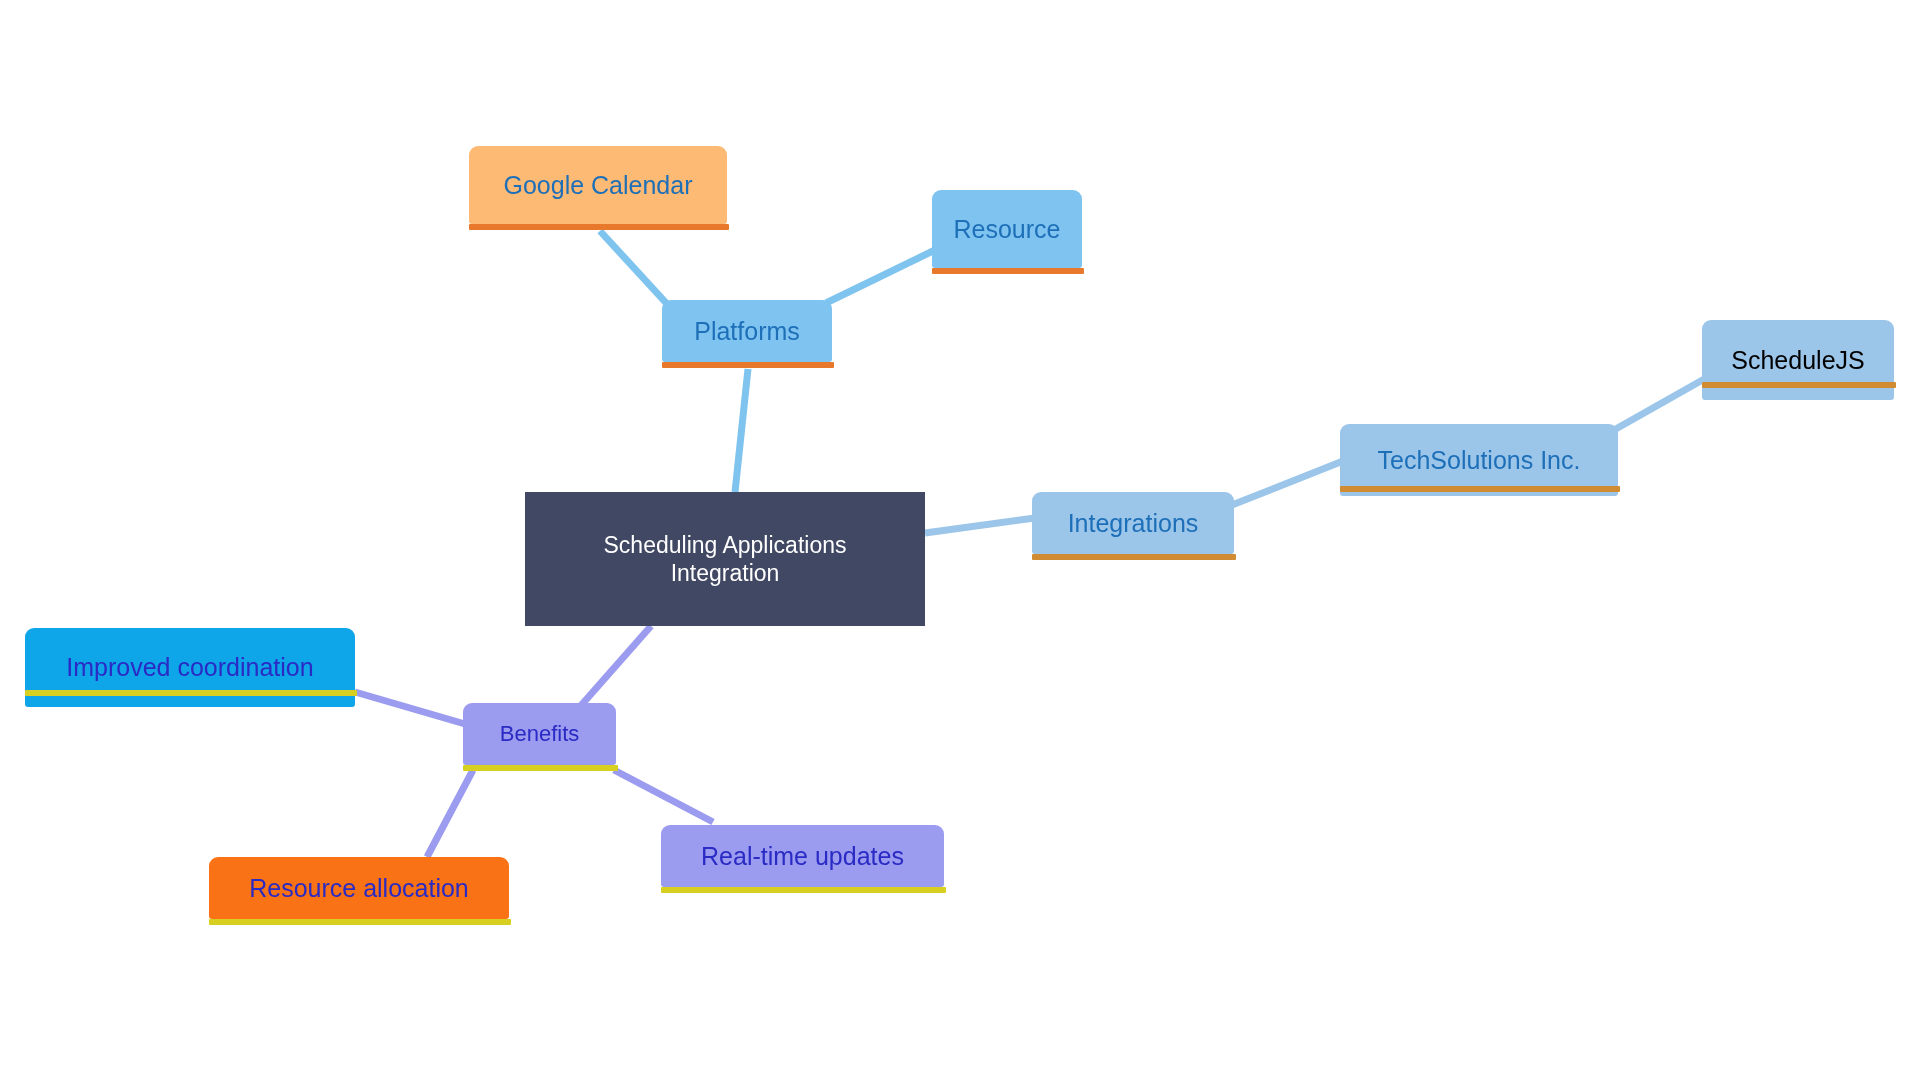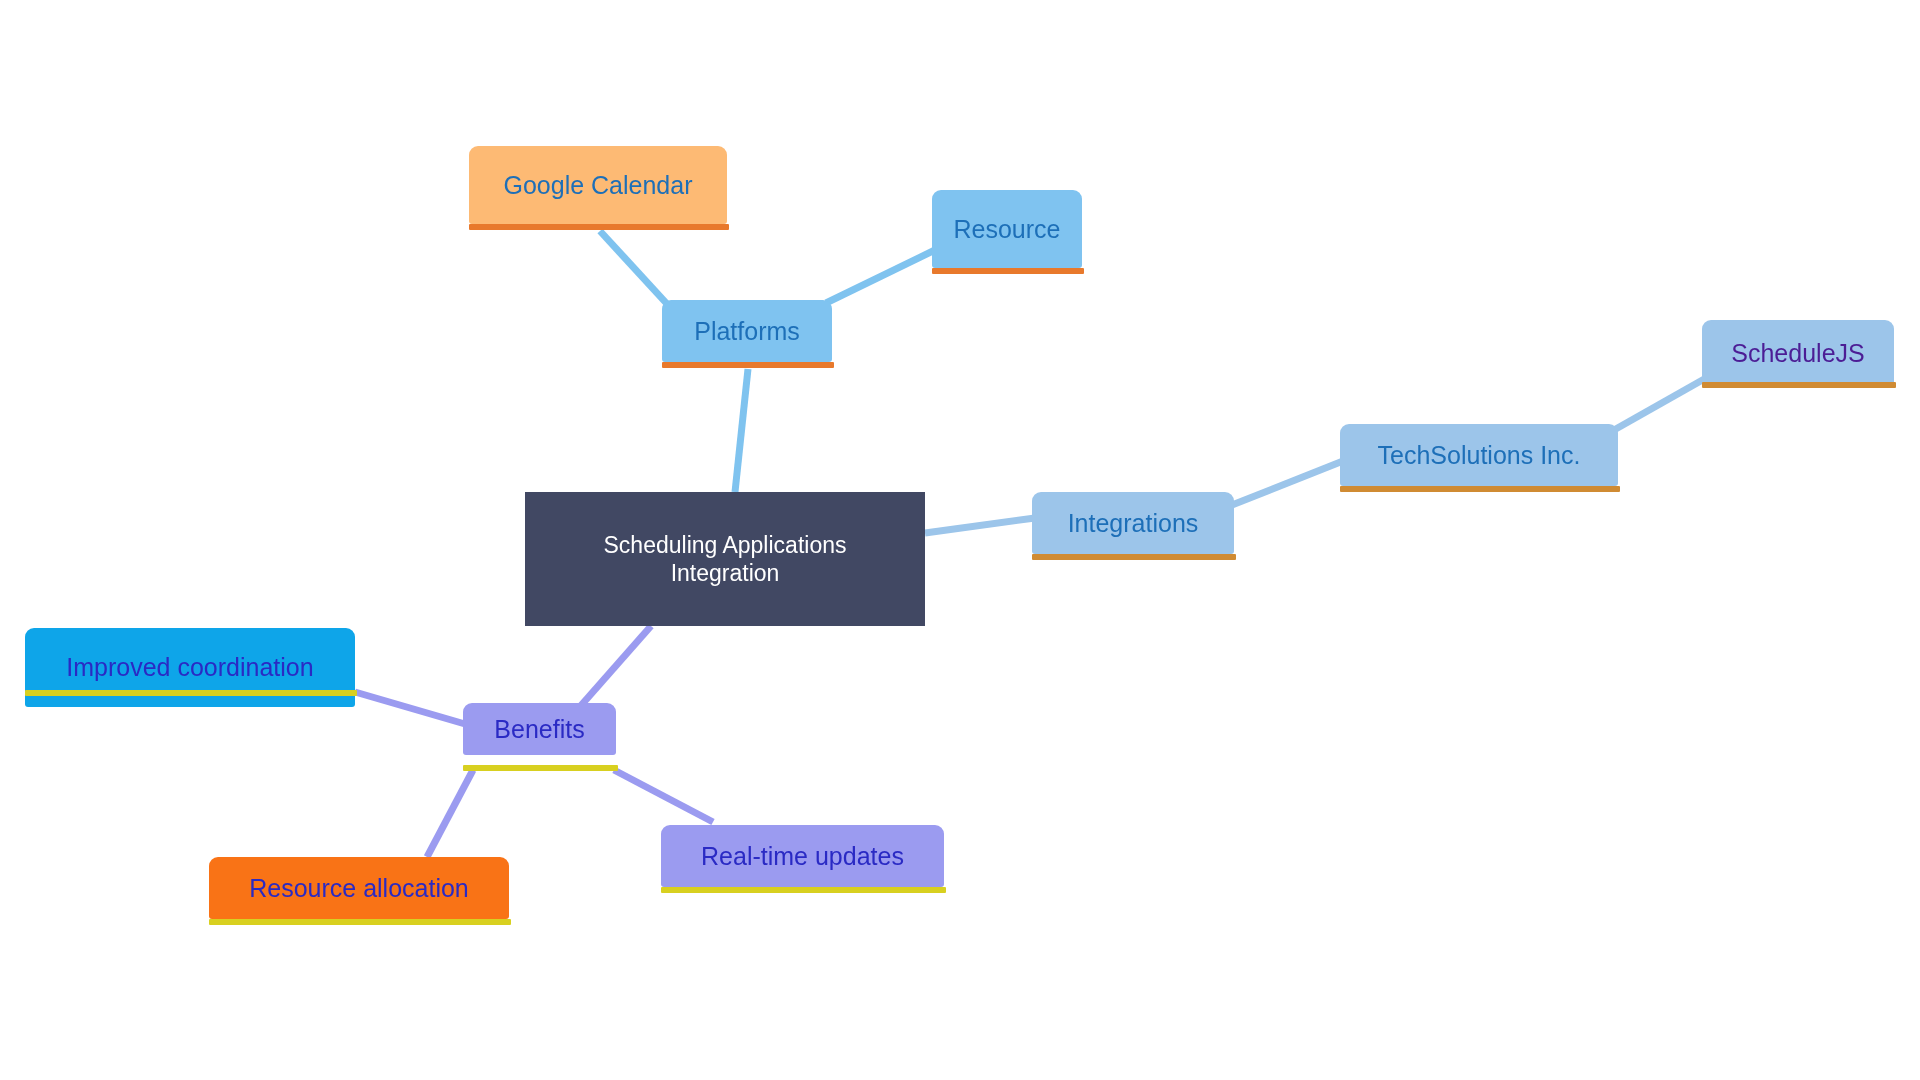--- a/index.html
+++ b/index.html
@@ -90,25 +90,25 @@
       <div class="node root" style="left: 525px; top: 492px; width: 400px; height: 134px; background: rgb(65, 72, 99); color: rgb(255, 255, 255); font-size: 23px;"><span class="node-label">Scheduling Applications
 Integration</span></div>
       <div class="node branch" style="left: 662px; top: 300px; width: 170px; height: 62px; background: rgb(127, 195, 240); color: rgb(29, 111, 184); font-size: 25px; justify-content: center;"><span class="node-label">Platforms</span></div>
       <div class="underbar" style="left: 662px; top: 362px; width: 172px; background: rgb(232, 121, 44);"></div>
       <div class="node branch" style="left: 469px; top: 146px; width: 258px; height: 78px; background: #fdba74; color: rgb(29, 111, 184); font-size: 25px;"><span class="node-label">Google Calendar</span></div>
       <div class="underbar" style="left: 469px; top: 224px; width: 260px; background: rgb(232, 121, 44);"></div>
       <div class="node branch" style="left: 932px; top: 190px; width: 150px; height: 78px; background: rgb(127, 195, 240); color: rgb(29, 111, 184); font-size: 25px;"><span class="node-label">Resource</span></div>
       <div class="underbar" style="left: 932px; top: 268px; width: 152px; background: rgb(232, 121, 44);"></div>
       <div class="node branch" style="left: 1032px; top: 492px; width: 202px; height: 62px; background: rgb(156, 197, 234); color: rgb(29, 111, 184); font-size: 25px;"><span class="node-label">Integrations</span></div>
       <div class="underbar" style="left: 1032px; top: 554px; width: 204px; background: rgb(208, 139, 51);"></div>
-      <div class="node branch" style="left: 1340px; top: 424px; width: 278px; height: 62px; background: rgb(156, 197, 234); color: rgb(29, 111, 184); font-size: 25px; align-items: center;"><span class="node-label">TechSolutions Inc.</span></div>
+      <div class="node branch" style="left: 1340px; top: 424px; width: 278px; height: 72px; background: rgb(156, 197, 234); color: rgb(29, 111, 184); font-size: 25px; align-items: center;"><span class="node-label">TechSolutions Inc.</span></div>
       <div class="underbar" style="left: 1340px; top: 486px; width: 280px; background: rgb(208, 139, 51);"></div>
-      <div class="node branch" style="left: 1702px; top: 320px; width: 192px; height: 67px; background: rgb(156, 197, 234); color: #4c1d95; font-size: 25px;"><span class="node-label">ScheduleJS</span></div>
+      <div class="node branch" style="left: 1702px; top: 320px; width: 192px; height: 80px; background: rgb(156, 197, 234); color: #000000; font-size: 25px;"><span class="node-label">ScheduleJS</span></div>
       <div class="underbar" style="left: 1702px; top: 382px; width: 194px; background: rgb(208, 139, 51);"></div>
-      <div class="node branch" style="left: 463px; top: 703px; width: 153px; height: 52px; background: rgb(155, 155, 240); color: rgb(42, 42, 196); font-size: 25px;"><span class="node-label">Benefits</span></div>
+      <div class="node branch" style="left: 463px; top: 703px; width: 153px; height: 62px; background: rgb(155, 155, 240); color: rgb(42, 42, 196); font-size: 22px;"><span class="node-label">Benefits</span></div>
       <div class="underbar" style="left: 463px; top: 765px; width: 155px; background: rgb(216, 208, 32);"></div>
       <div class="node branch" style="left: 25px; top: 628px; width: 330px; height: 79px; background: #0ea5e9; color: rgb(42, 42, 196); font-size: 25px;"><span class="node-label">Improved coordination</span></div>
       <div class="underbar" style="left: 25px; top: 690px; width: 332px; background: rgb(216, 208, 32);"></div>
       <div class="node branch" style="left: 209px; top: 857px; width: 300px; height: 62px; background: #f97316; color: rgb(42, 42, 196); font-size: 25px;"><span class="node-label">Resource allocation</span></div>
       <div class="underbar" style="left: 209px; top: 919px; width: 302px; background: rgb(216, 208, 32);"></div>
       <div class="node branch" style="left: 661px; top: 825px; width: 283px; height: 62px; background: rgb(155, 155, 240); color: rgb(42, 42, 196); font-size: 25px;"><span class="node-label">Real-time updates</span></div>
       <div class="underbar" style="left: 661px; top: 887px; width: 285px; background: rgb(216, 208, 32);"></div>
     </div>
 </div>
 

